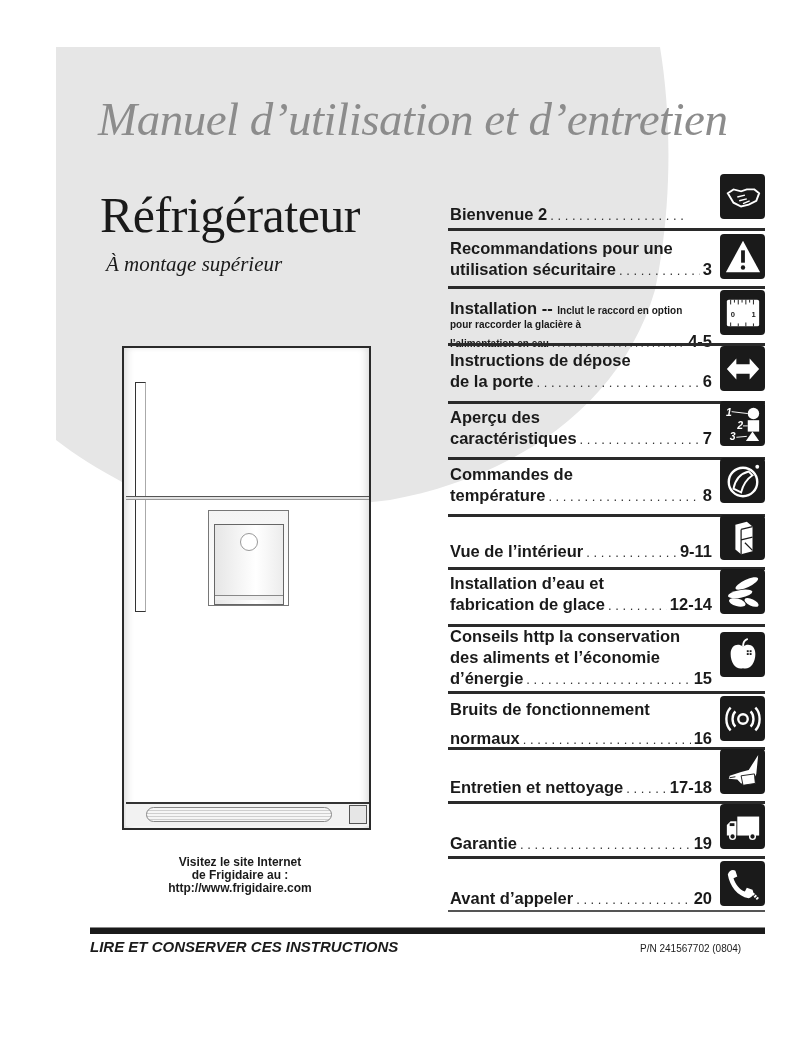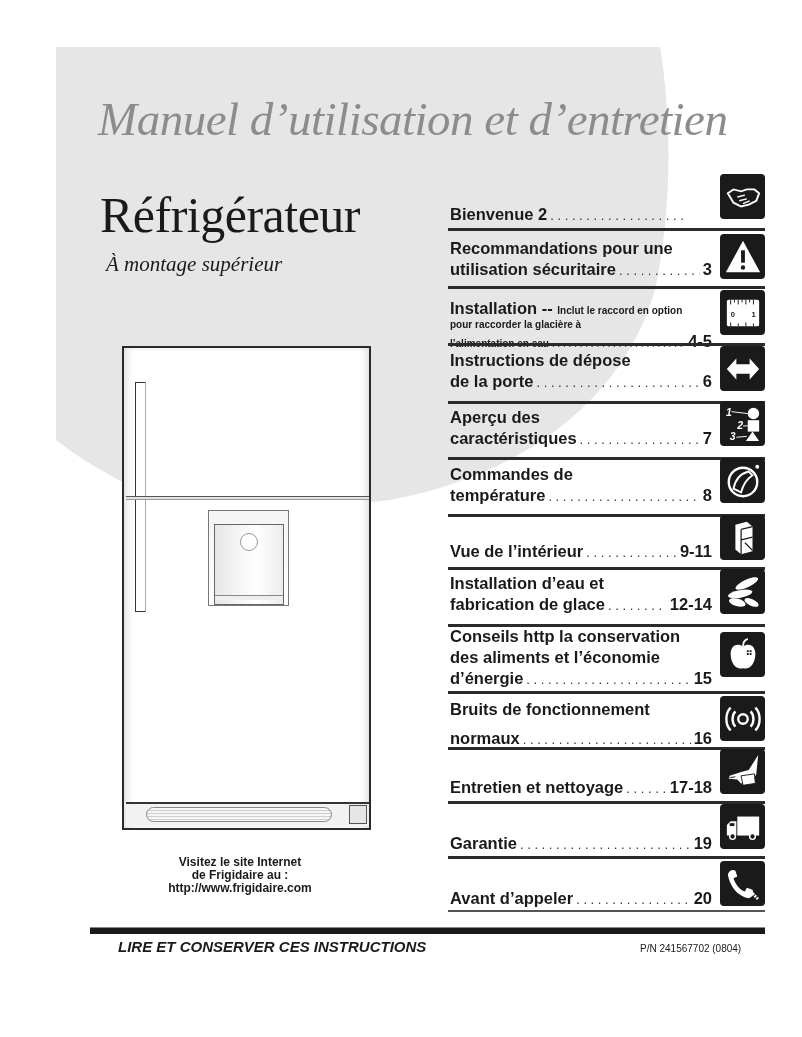--- a/index.html
+++ b/index.html
@@ -57,21 +57,21 @@
   .toc-line { display: flex; align-items: baseline; white-space: nowrap; width: 262px; }
   .toc-line .dots { flex: 1; overflow: hidden; font-weight: normal; font-size: 13px; letter-spacing: 2px; color: #333; margin: 0 3px; }
   .toc-line .dots::before { content: ". . . . . . . . . . . . . . . . . . . . . . . . . . . . . . . . . . . . . . . ."; letter-spacing: 0; }
   .toc-line .page { font-weight: bold; }
   .toc-small { font-size: 10px; font-weight: bold; line-height: 12px; }
   .toc-icon { position: absolute; left: 272px; width: 45px; height: 45px; background: #1a1a1a; border-radius: 4px;
     display: flex; align-items: center; justify-content: center; }
   .toc-icon svg { width: 38px; height: 38px; }
 
   .footer-bar { position: absolute; left: 90px; top: 927px; width: 675px; height: 7px; background: #1a1a1a; border-top: 1px solid #888; }
-  .footer-left { position: absolute; left: 90px; top: 938px; font-size: 15px; font-weight: bold; font-style: italic; color: #1a1a1a; white-space: nowrap; margin-left: 28px; }
+  .footer-left { position: absolute; left: 90px; top: 938px; font-size: 15px; font-weight: bold; font-style: italic; color: #1a1a1a; white-space: nowrap; }
   .footer-right { position: absolute; left: 640px; top: 943px; font-size: 10px; color: #1a1a1a; white-space: nowrap; }
 </style>
 </head>
 <body>
 
 <svg class="bg-shape" viewBox="0 0 802 1037">
   <path d="M56 47 L660 47 C672 120 672 210 655 290 C620 410 510 478 390 500 C300 512 200 500 122 470 L122 482 C100 470 75 455 56 440 Z" fill="#e6e6e6"></path>
 </svg>
 
 <div class="main-title">Manuel d’utilisation et d’entretien</div>

